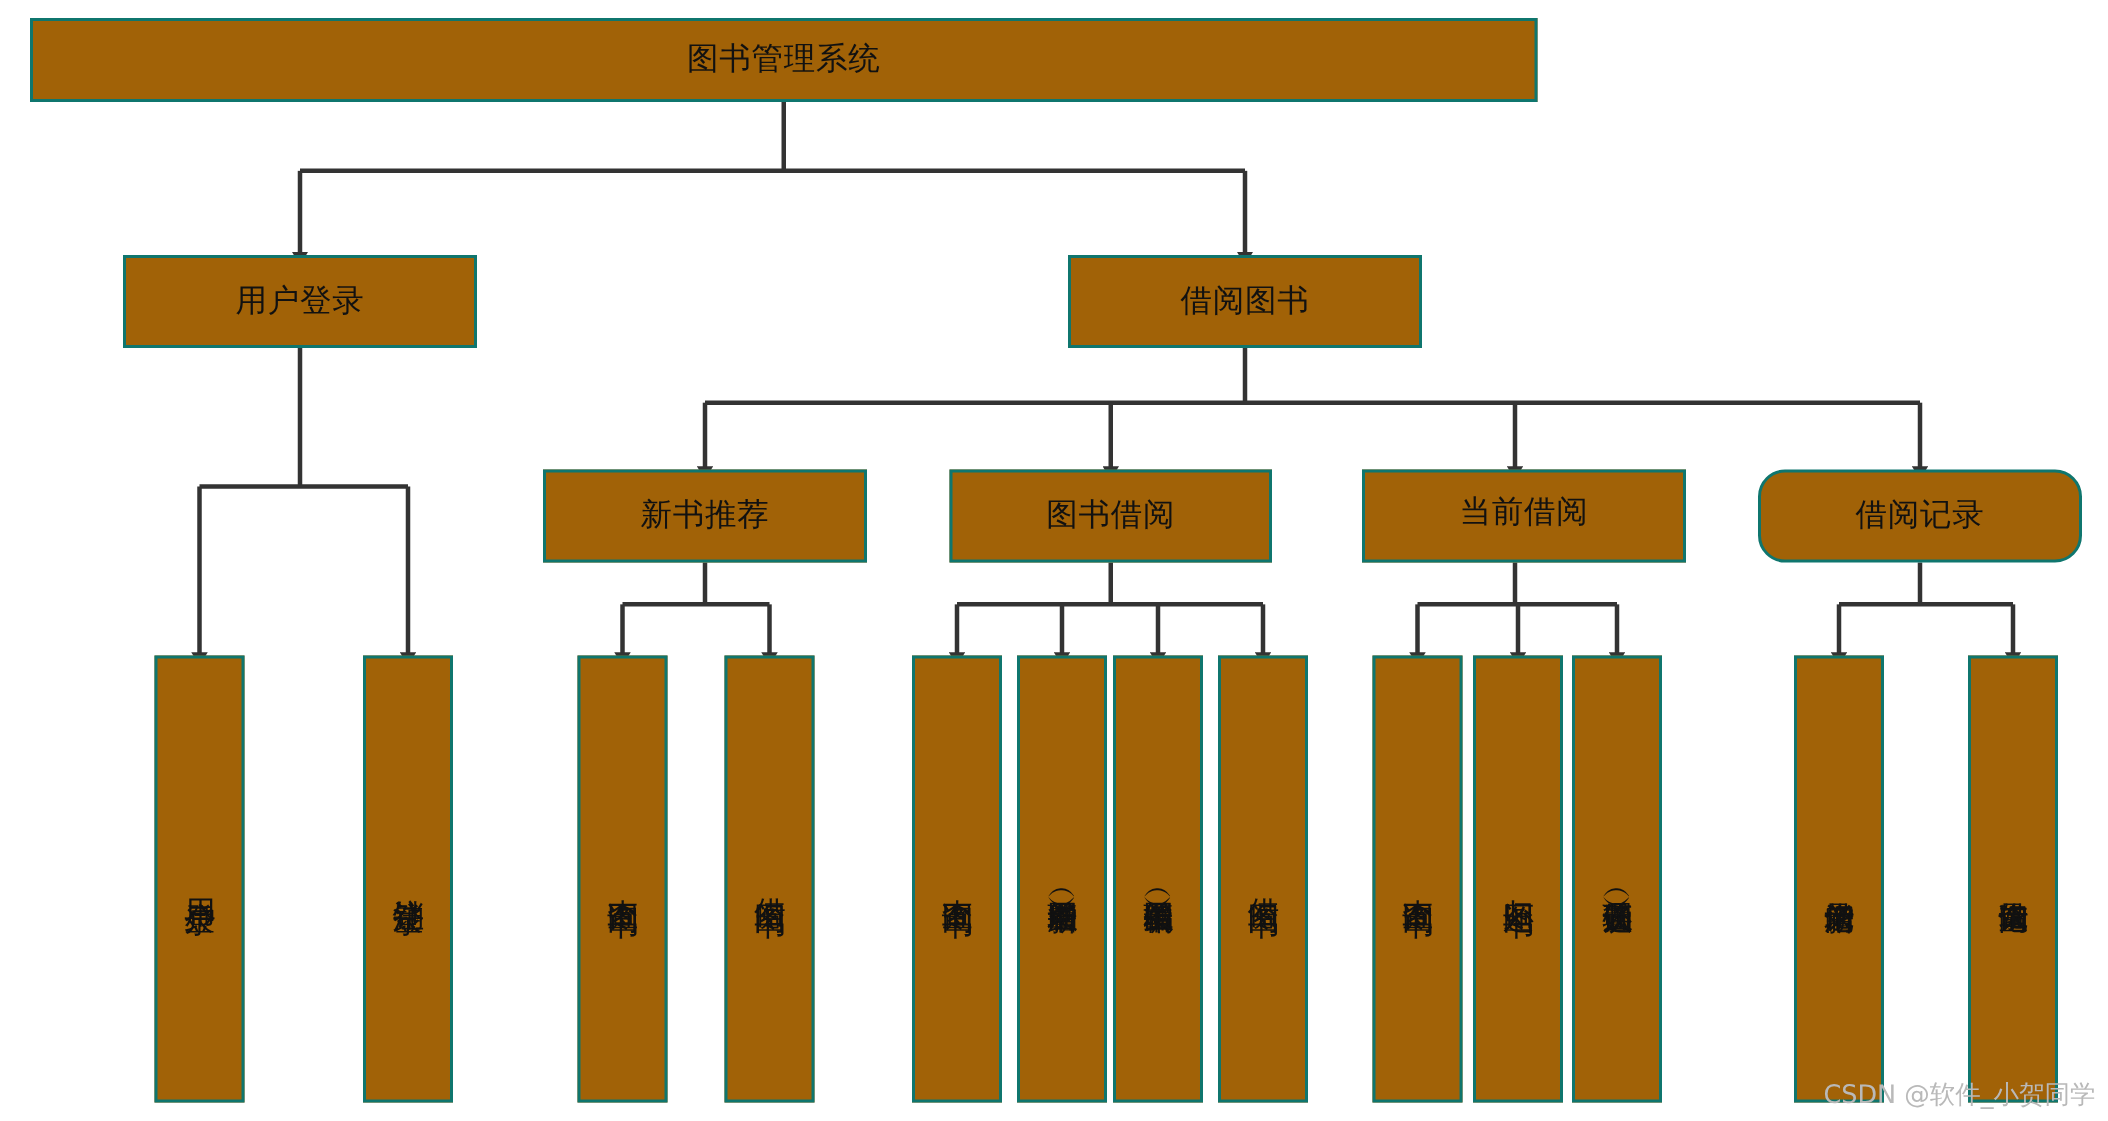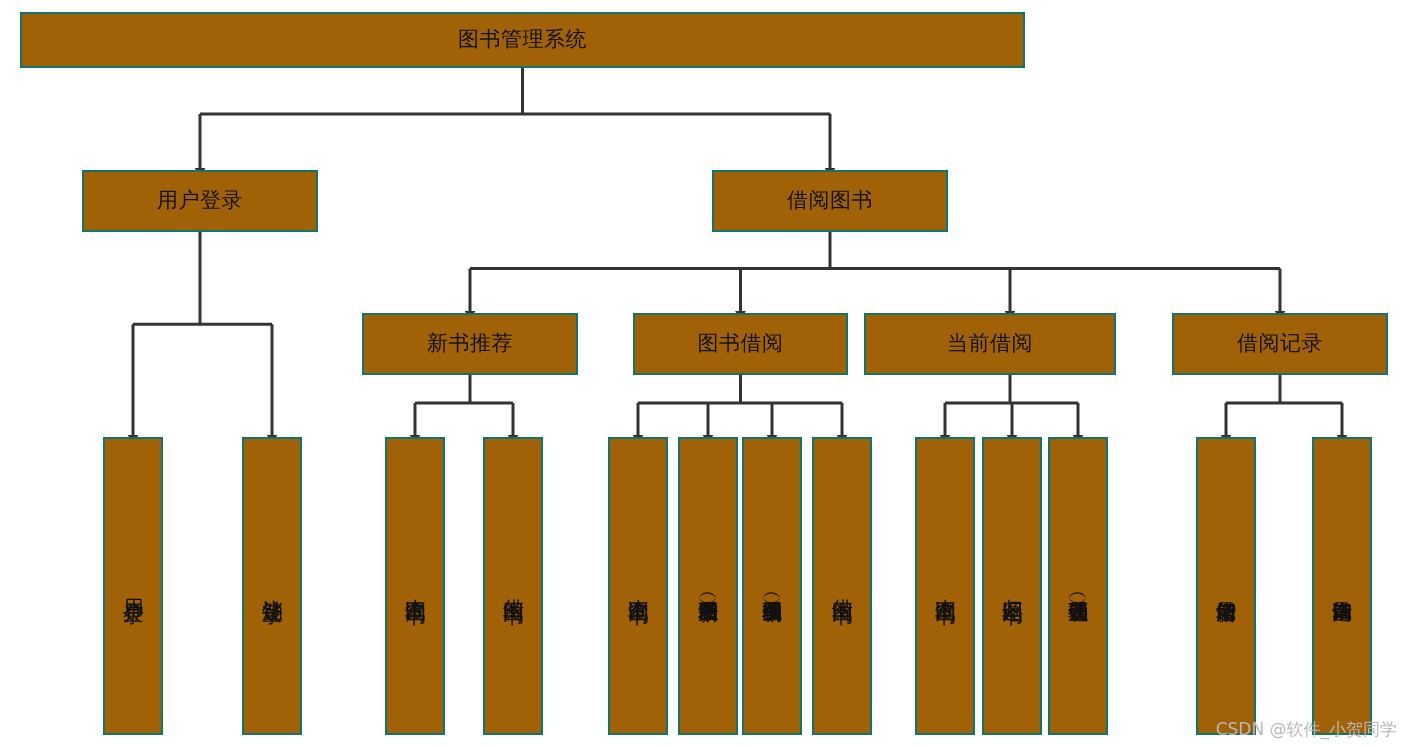--- a/index.html
+++ b/index.html
@@ -130,24 +130,24 @@
       </div>
       <div class="node h" style="left: 712px; top: 170px; width: 236px; height: 62px;">
         <span class="lbl">借阅图书</span>
       </div>
       <div class="node h" style="left: 362px; top: 313px; width: 216px; height: 62px; justify-content: center;">
         <span class="lbl">新书推荐</span>
       </div>
       <div class="node h" style="left: 633px; top: 313px; width: 215px; height: 62px;">
         <span class="lbl">图书借阅</span>
       </div>
-      <div class="node h" style="left: 864px; top: 313px; width: 252px; height: 62px;">
+      <div class="node h" style="left: 908px; top: 313px; width: 216px; height: 62px; font-family: Liberation Mono, monospace;">
         <span class="lbl">当前借阅</span>
       </div>
-      <div class="node h" style="left: 1172px; top: 313px; width: 216px; height: 62px;">
+      <div class="node h" style="left: 1172px; top: 313px; width: 216px; height: 62px; border-radius: 18px;">
         <span class="lbl">借阅记录</span>
       </div>
       <div class="node v" style="left: 103px; top: 437px; width: 60px; height: 298px;">
         <span class="lbl">用户登录</span>
       </div>
       <div class="node v" style="left: 242px; top: 437px; width: 60px; height: 298px;">
         <span class="lbl">注销登录</span>
       </div>
       <div class="node v" style="left: 385px; top: 437px; width: 60px; height: 298px;">
         <span class="lbl">查询图书</span>

